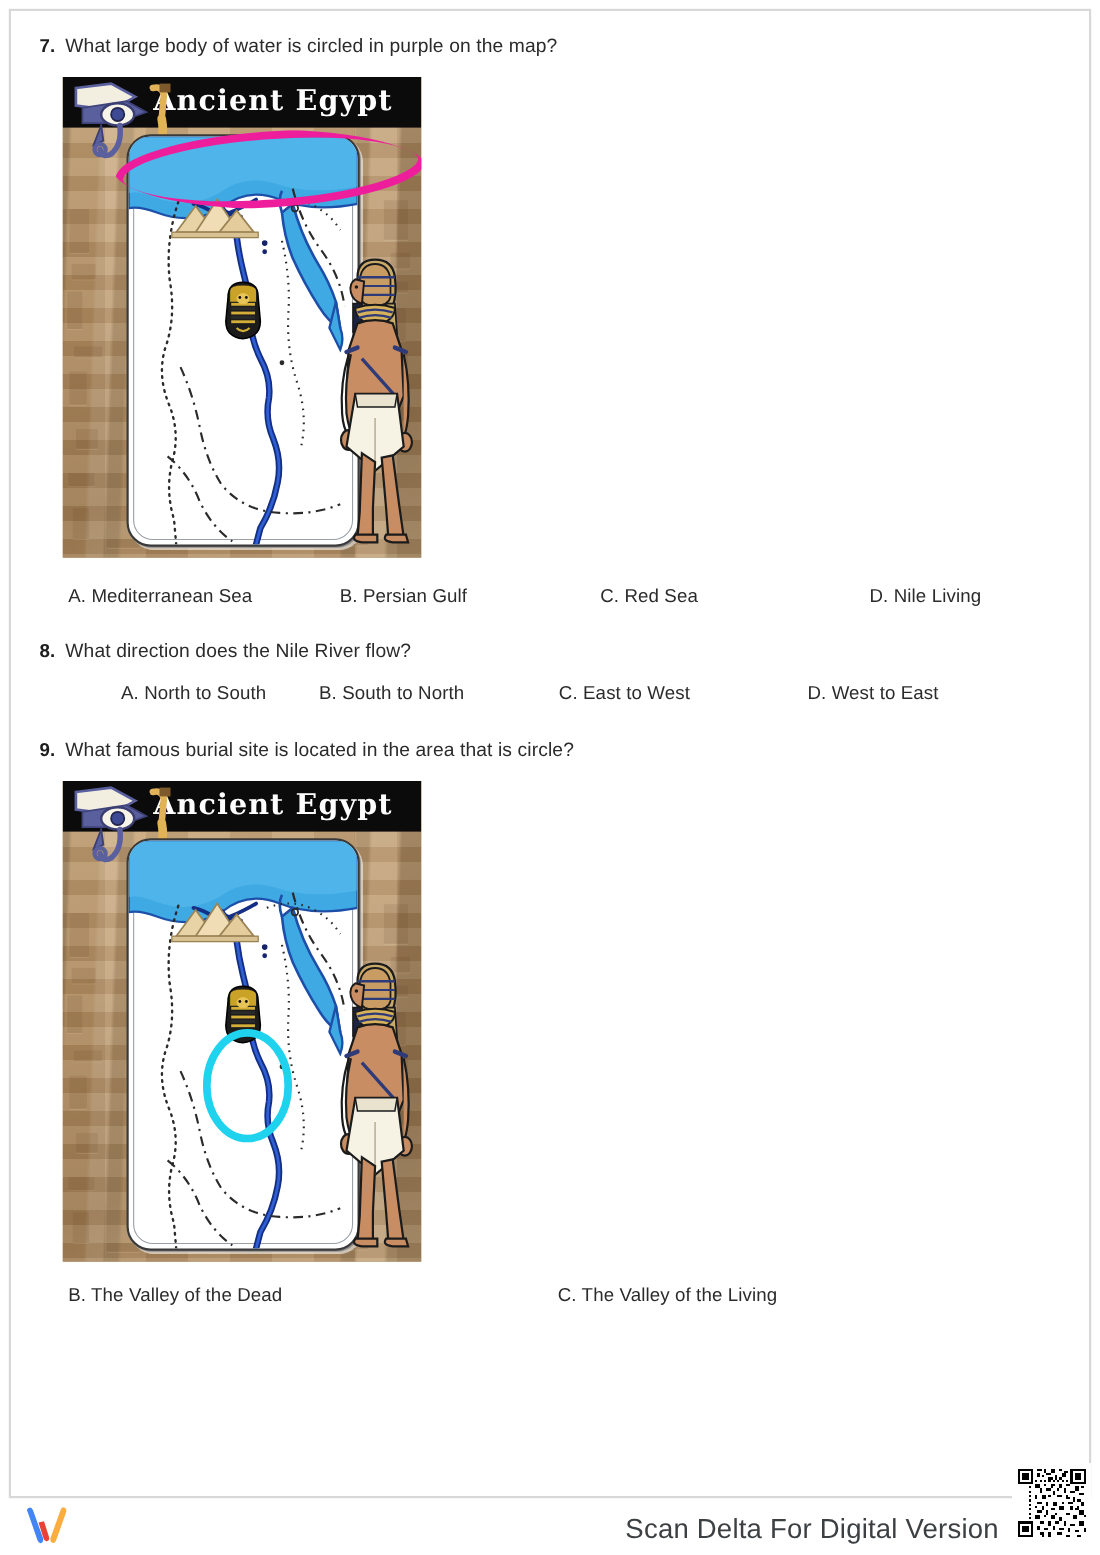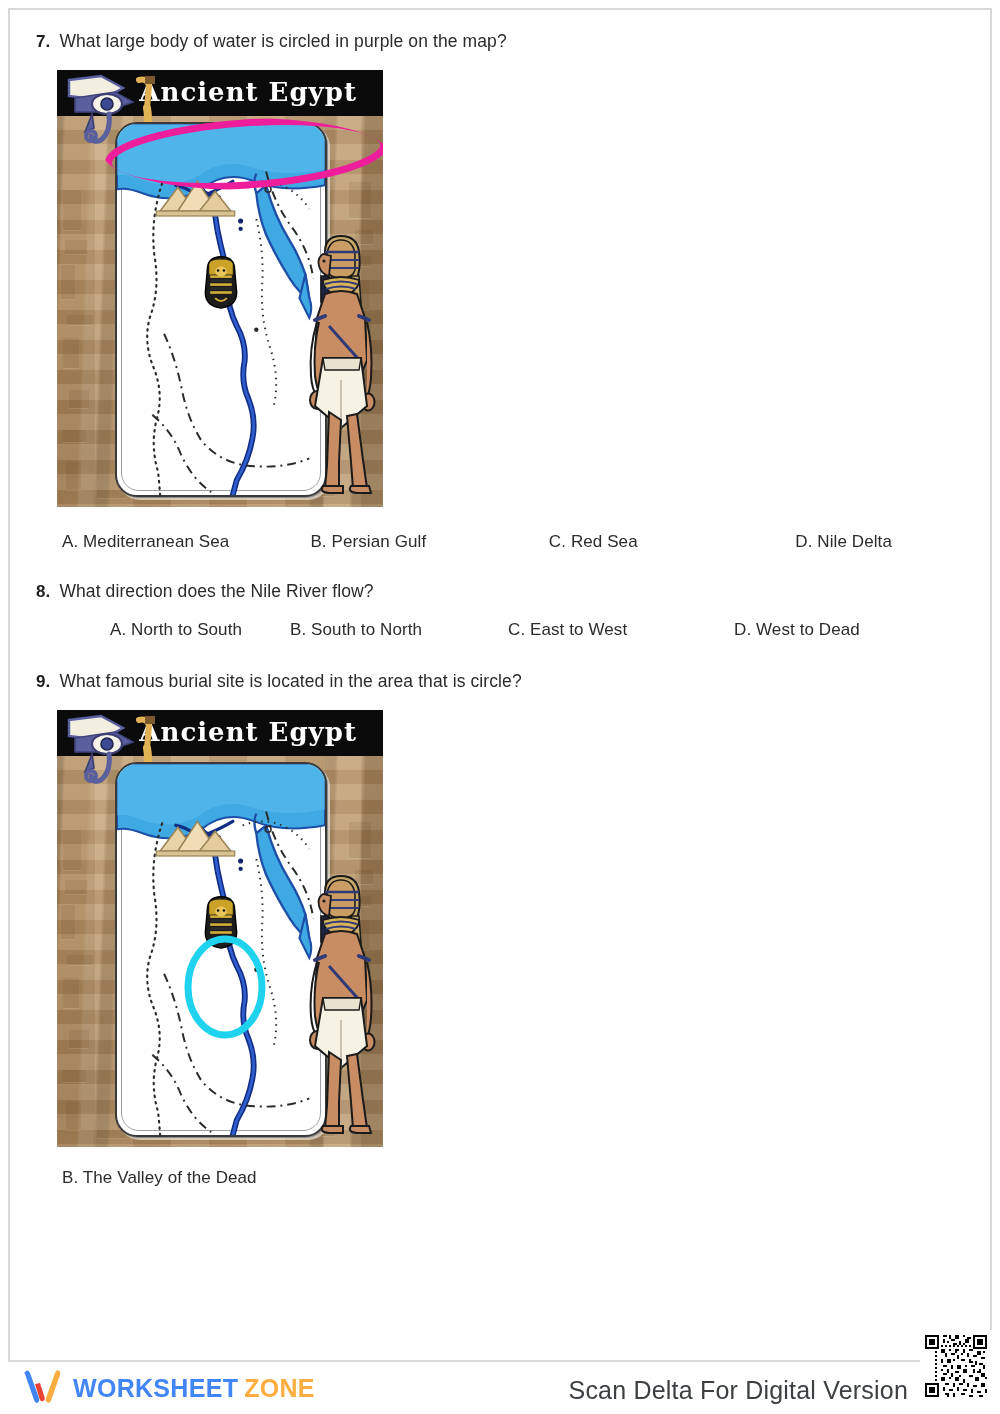--- a/index.html
+++ b/index.html
@@ -356,21 +356,21 @@
     <span class="opt" style="width:218px;">
       <span>B.</span>
       <span>Persian Gulf</span>
     </span>
     <span class="opt" style="width:226px;">
       <span>C.</span>
       <span>Red Sea</span>
     </span>
     <span class="opt">
       <span>D.</span>
-      <span>Nile Delta</span>
+      <span>Nile Living</span>
     </span>
   </div>
 
   <div class="question" style="left:36px; top:580px;">
     <span class="q-num">8.</span>
     <span class="q-text">What direction does the Nile River flow?</span>
   </div>
 
   <div class="answers" style="left:62px; top:620px; width:830px;">
     <span class="opt" style="width:228px;text-align:center;">
@@ -380,21 +380,21 @@
     <span class="opt" style="width:218px;">
       <span>B.</span>
       <span>South to North</span>
     </span>
     <span class="opt" style="width:226px;">
       <span>C.</span>
       <span>East to West</span>
     </span>
     <span class="opt">
       <span>D.</span>
-      <span>West to Dead</span>
+      <span>West to East</span>
     </span>
   </div>
 
   <div class="question" style="left:36px; top:670px;">
     <span class="q-num">9.</span>
     <span class="q-text">What famous burial site is located in the area that is circle?</span>
   </div>
 
   <div class="map-figure" style="left:57px; top:710px; width:326px; height:437px;">
 
@@ -522,33 +522,34 @@
     <svg class="highlight-ellipse" style="left:125px; top:222px; width:86px; height:110px;" viewBox="0 0 86 110">
       <ellipse cx="43" cy="55" rx="37" ry="48" fill="none" stroke="#1fd3ef" stroke-width="7"></ellipse>
     </svg>
   </div>
 
   <div class="answers-grid" style="left:62px; top:1168px; width:760px;">
     <span class="opt">
       <span>B.</span>
       <span>The Valley of the Dead</span>
     </span>
+    <span class="opt">
+      <span>C.</span>
+      <span>The Valley of the Living</span>
+    </span>
   </div>
 
   <div class="footer">
 
     <div class="brand">
       <svg style="width:40px;height:36px;" viewBox="0 0 40 36">
         <path d="M3 4 L12 30 Q13.5 34 16 32.5 Q18 31 17 28 L8 3 Q6.5 -0.5 4 1 Q1.5 2.5 3 4 Z" fill="#4285f4"></path>
         <path d="M13 14 L17.5 28.5 Q18.5 32 21 31 Q23.5 30 22.5 27 L18 13 Z" fill="#ea4335"></path>
         <path d="M33 3 L24 28 Q23 31.5 25.5 32.5 Q28 33.5 29 30.5 L38 5 Q39 1.5 36.5 0.5 Q34 -0.5 33 3 Z" fill="#fbad3f"></path>
       </svg>
-      <span class="brand-word">
-        <span class="w1">WORKSHEET</span><span class="w2">ZONE</span>
-      </span>
     </div>
 
     <div class="scan-text">Scan Delta For Digital Version</div>
 
     <div class="qr">
       <svg viewBox="0 0 33 33" width="66" height="66" shape-rendering="crispEdges">
         <rect width="33" height="33" fill="#ffffff"></rect>
         <g fill="#000000">
 
           <rect x="1" y="1" width="7" height="1"></rect>

